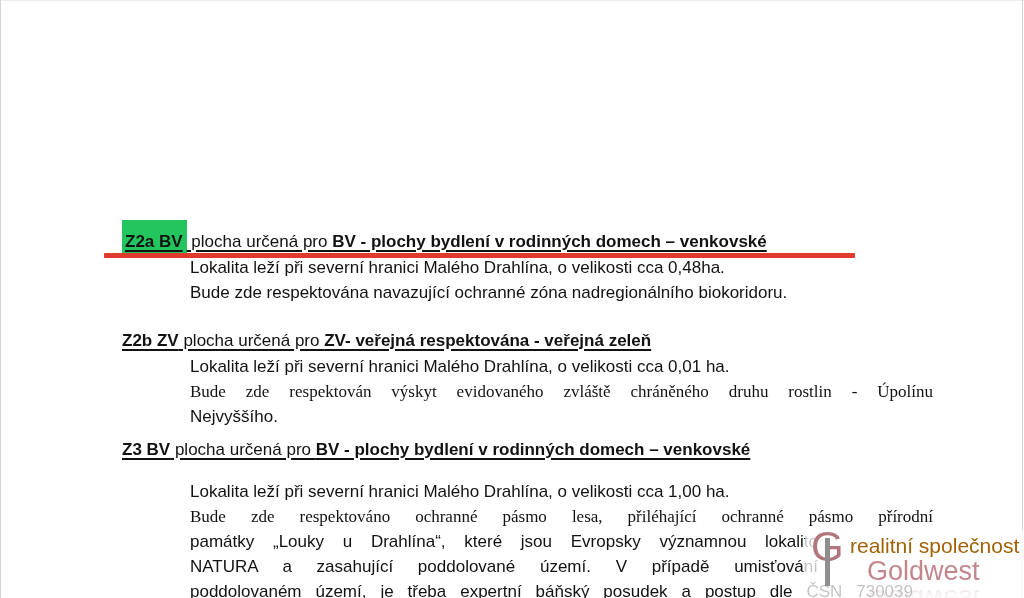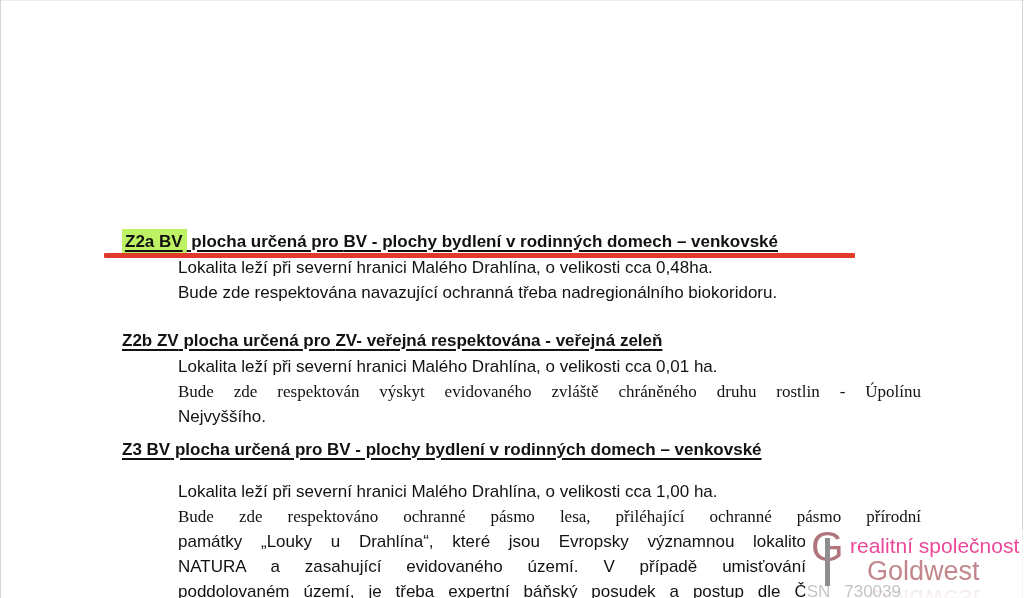--- a/index.html
+++ b/index.html
@@ -19,26 +19,26 @@
     font-size: 17px;
     line-height: 19px;
     white-space: nowrap;
   }
   .heading { left: 122px; font-weight: bold; }
   .heading .hu {
     text-decoration: underline;
     text-decoration-thickness: 1.5px;
     text-underline-offset: 3px;
   }
-  .heading .mid { font-weight: bold; }
+  .heading .mid { font-weight: normal; }
   .hl {
-    background: #bef264;
-    padding: 3px 4px 6px 3px;
+    background: #22c55e;
+    padding: 12px 4px 6px 3px;
   }
-  .body-line { left: 178px; }
+  .body-line { left: 190px; }
   .just {
     white-space: normal;
     text-align: justify;
     text-align-last: justify;
   }
   .w743 { width: 743px; font-family: Liberation Serif, serif; }
   .w628 { width: 628px; }
   .w723 { width: 723px; }
 
   .red-line {
@@ -64,21 +64,21 @@
     color: #b0767c;
   }
   .logo-bar {
     position: absolute; left: 20px; top: 8px;
     width: 5px; height: 48px;
     background: #8e8e8e;
   }
   .logo-tagline {
     position: absolute; left: 45px; top: 4px;
     font-size: 21px; line-height: 24px;
-    color: #ec4899;
+    color: #a16207;
     white-space: nowrap;
   }
   .logo-brand {
     position: absolute; left: 62px; top: 26px;
     font-size: 27px; line-height: 30px;
     color: #c1878c;
     white-space: nowrap;
   }
   .logo-brand-reflection {
     position: absolute; left: 62px; top: 54px;
@@ -98,40 +98,40 @@
 <div class="page-edge-left"></div>
 <div class="page-edge-right"></div>
 
 <div class="line heading" style="top:232px">
   <span class="hu">
     <span class="hl">Z2a BV</span><span class="mid"> plocha určená pro </span><span>BV - plochy bydlení v rodinných domech – venkovské</span>
   </span>
 </div>
 <div class="red-line"></div>
 <div class="line body-line" style="top:258px">Lokalita leží při severní hranici Malého Drahlína, o velikosti cca 0,48ha.</div>
-<div class="line body-line" style="top:283px">Bude zde respektována navazující ochranná třeba nadregionálního biokoridoru.</div>
+<div class="line body-line" style="top:283px">Bude zde respektována navazující ochranné zóna nadregionálního biokoridoru.</div>
 
 <div class="line heading" style="top:331px">
   <span class="hu">
     <span>Z2b ZV</span><span class="mid"> plocha určená pro </span><span>ZV- veřejná respektována - veřejná zeleň</span>
   </span>
 </div>
 <div class="line body-line" style="top:357px">Lokalita leží při severní hranici Malého Drahlína, o velikosti cca 0,01 ha.</div>
 <div class="line body-line just w743" style="top:382px">Bude zde respektován výskyt evidovaného zvláště chráněného druhu rostlin - Úpolínu</div>
 <div class="line body-line" style="top:407px">Nejvyššího.</div>
 
 <div class="line heading" style="top:440px">
   <span class="hu">
     <span>Z3 BV</span><span class="mid"> plocha určená pro </span><span>BV - plochy bydlení v rodinných domech – venkovské</span>
   </span>
 </div>
 <div class="line body-line" style="top:482px">Lokalita leží při severní hranici Malého Drahlína, o velikosti cca 1,00 ha.</div>
 <div class="line body-line just w743" style="top:507px">Bude zde respektováno ochranné pásmo lesa, přiléhající ochranné pásmo přírodní</div>
 <div class="line body-line just w628" style="top:532px">památky „Louky u Drahlína“, které jsou Evropsky významnou lokalito</div>
-<div class="line body-line just w628" style="top:557px">NATURA a zasahující evidovaného území. V případě umisťování</div>
+<div class="line body-line just w628" style="top:557px">NATURA a zasahující poddolované území. V případě umisťování</div>
 <div class="line body-line just w723" style="top:582px">poddolovaném území, je třeba expertní báňský posudek a postup dle ČSN 730039</div>
 
 <div class="logo">
   <span class="logo-g">G</span>
   <span class="logo-bar"></span>
   <span class="logo-tagline">realitní společnost</span>
   <span class="logo-brand">Goldwest</span>
   <span class="logo-brand-reflection">Goldwest</span>
 </div>
 

